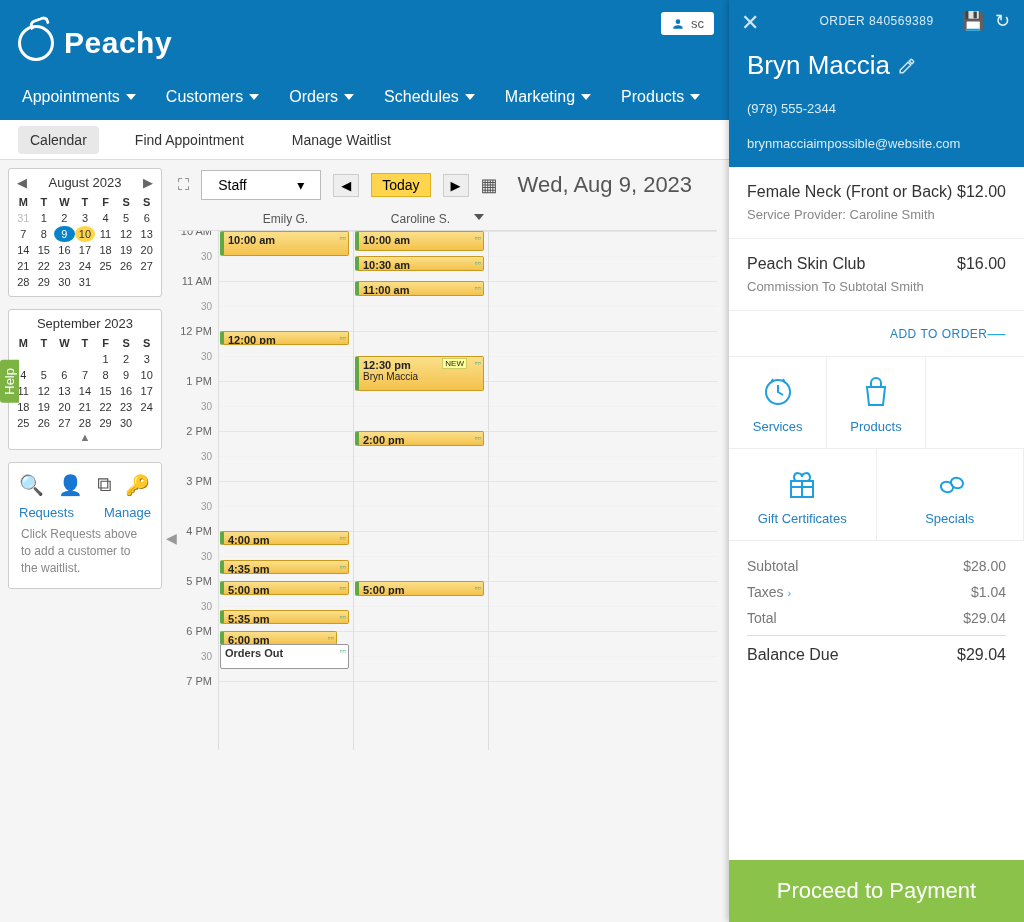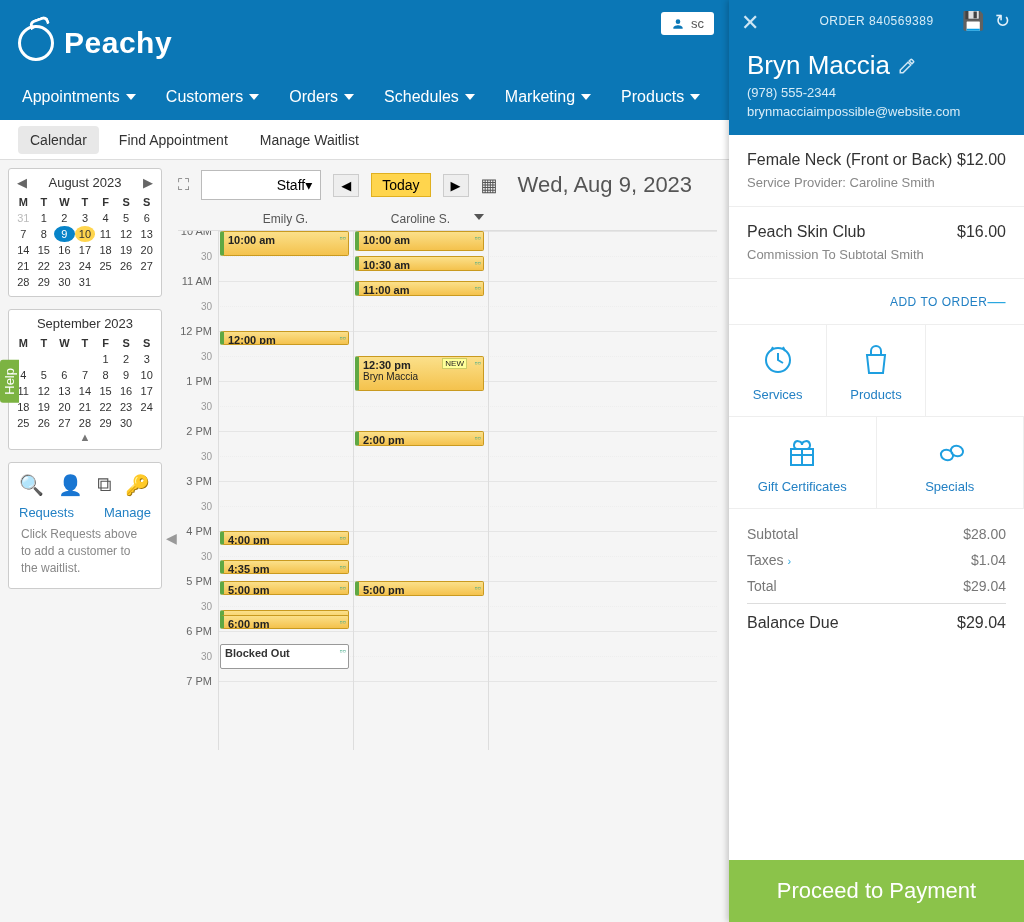--- a/index.html
+++ b/index.html
@@ -12,21 +12,21 @@
 .brand-icon::before { content:""; position:absolute; width:14px; height:6px; border:3px solid #fff; border-bottom:none; border-radius:6px 6px 0 0; top:-10px; left:8px; transform:rotate(-20deg); }
 .brand-text { color:#fff; font-size:30px; font-weight:700; letter-spacing:.5px; }
 .user-chip { position:absolute; right:310px; top:12px; background:#fff; padding:4px 10px; border-radius:3px; font-size:13px; color:#555; display:flex; align-items:center; gap:6px; }
 .user-chip svg{width:14px;height:14px;}
 
 .mainnav { position:absolute; bottom:0; left:0; right:0; display:flex; padding:0 22px 6px; gap:30px; }
 .mainnav-item { color:#fff; font-size:16px; padding:8px 0; cursor:pointer; display:flex; align-items:center; gap:6px; }
 .caret { width:0; height:0; border-left:5px solid transparent; border-right:5px solid transparent; border-top:6px solid #fff; }
 
 
-.subtabs { background:#fff; border-bottom:1px solid #ddd; height:40px; display:flex; align-items:center; padding:0 18px; gap:8px; }
+.subtabs { background:#fff; border-bottom:1px solid #ddd; height:40px; display:flex; align-items:center; padding:0 18px; gap:24px; }
 .subtab { font-size:14px; color:#333; padding:6px 12px; cursor:pointer; }
 .subtab.active { background:#e8e8e8; border-radius:4px; }
 
 
 .body { position:absolute; top:160px; left:0; right:295px; bottom:0; display:flex; }
 .left-col { width:170px; padding:8px 8px 0; display:flex; flex-direction:column; gap:12px; }
 .panel { background:#fff; border:1px solid #ccc; border-radius:3px; padding:6px 4px; }
 .cal-head { display:flex; align-items:center; justify-content:space-between; font-size:13px; color:#333; padding:0 4px 4px; }
 .cal-head .arrow{ font-size:13px; color:#666; cursor:pointer;}
 .cal-grid { width:100%; font-size:11px; color:#333; border-collapse:collapse; }
@@ -42,21 +42,21 @@
 .wait-links span{ font-size:13px; color:#2381c4; cursor:pointer;}
 .wait-help { font-size:12px; color:#888; text-align:left; padding:6px 8px; line-height:1.4;}
 
 .help-tab{ position:absolute; left:0; top:360px; background:#7cb342; color:#fff; writing-mode:vertical-rl; transform:rotate(180deg); padding:8px 2px; font-size:13px; border-radius:0 3px 3px 0; cursor:pointer; z-index:5;}
 .side-collapse{ position:absolute; left:166px; top:530px; color:#999; font-size:14px; z-index:3;}
 
 
 .sched { flex:1; padding:10px 12px 0 8px; overflow:hidden; }
 .sched-bar { display:flex; align-items:center; gap:12px; margin-bottom:8px; }
 .fs-icon{ font-size:16px; color:#777; cursor:pointer;}
-.staff-dd{ flex:0 0 120px; background:#fff; border:1px solid #bbb; height:30px; font-size:14px; padding:0 8px; display:flex; align-items:center; justify-content:flex-end; cursor:pointer;}
+.staff-dd{ flex:0 0 120px; background:#fff; border:1px solid #bbb; height:30px; font-size:14px; padding:0 16px; display:flex; align-items:center; justify-content:space-between; cursor:pointer;}
 .nav-prev,.nav-next{ background:#eee; border:1px solid #ccc; padding:3px 7px; font-size:13px; cursor:pointer;}
 .today-btn{ background:#ffd54d; border:1px solid #e0b020; padding:3px 10px; font-size:14px; font-weight:500; cursor:pointer;}
 .grid-icon{ font-size:18px; color:#555; cursor:pointer;}
 .date-title{ font-size:22px; color:#555; font-weight:400; margin-left:8px;}
 
 .sched-cols-head{ display:flex; margin-left:40px;}
 .sched-cols-head .colhead{flex:0 0 135px; text-align:center; font-size:12px; color:#555; padding:4px 0; position:relative;}
 .sched-cols-head .tri{ position:absolute; right:4px; top:6px; width:0;height:0;border-left:5px solid transparent;border-right:5px solid transparent;border-top:6px solid #555;}
 
 .grid-wrap{ position:relative; height:520px; overflow:hidden; border-top:1px solid #ddd;}
@@ -73,21 +73,21 @@
 .appt.block b{color:#333;}
 
 
 .order{ position:absolute; top:0; right:0; width:295px; bottom:0; background:#fff; box-shadow:-2px 0 6px rgba(0,0,0,.2); z-index:10; display:flex; flex-direction:column;}
 .order-head{ background:#0b77b6; color:#fff; padding:14px 18px 16px; position:relative;}
 .order-head .close{position:absolute; left:12px; top:10px; font-size:22px; cursor:pointer; color:#cfe6f4;}
 .order-head .order-no{ position:absolute; left:0; right:0; top:14px; text-align:center; font-size:12px; color:#d7ecf7; letter-spacing:.5px;}
 .order-head .tools{position:absolute; right:14px; top:10px; display:flex; gap:10px; font-size:18px; color:#e3f1fa;}
 .cust-name{ font-size:26px; font-weight:300; margin-top:36px; display:flex; align-items:center; gap:8px;}
 .cust-name svg{width:18px;height:18px;stroke:#cfe6f4;}
-.cust-sub{ font-size:13px; color:#d7ecf7; margin-top:4px;}
+.cust-sub{ font-size:13px; color:#d7ecf7; margin-top:20px;}
 
 .order-body{ flex:1; overflow:auto;}
 .line{ padding:16px 18px; border-bottom:1px solid #eee;}
 .line-row{ display:flex; justify-content:space-between; align-items:flex-start;}
 .line-title{ font-size:16px; color:#333;}
 .line-price{ font-size:16px; color:#333;}
 .line-sub{ font-size:13px; color:#888; margin-top:6px;}
 
 .addrow{display:flex; justify-content:flex-end; align-items:center; padding:12px 18px; color:#2381c4; font-size:12px; letter-spacing:.5px; border-bottom:1px solid #eee;}
 .addrow .minus{color:#2aa7e0; font-size:18px; font-weight:300;}
@@ -367,22 +367,22 @@
         <div class="gridline" style="top:450px"></div>
         <div class="col-div" style="left:40px"></div>
         <div class="col-div" style="left:175px"></div>
         <div class="col-div" style="left:310px"></div>
         <div class="appt" style="top:0px;left:42px;width:129px;height:25px"><b>10:00 am</b><span class="mini-icons">▫▫</span></div>
         <div class="appt" style="top:100px;left:42px;width:129px;height:14px"><b>12:00 pm</b><span class="mini-icons">▫▫</span></div>
         <div class="appt" style="top:300px;left:42px;width:129px;height:14px"><b>4:00 pm</b><span class="mini-icons">▫▫</span></div>
         <div class="appt" style="top:328.9999999999999px;left:42px;width:129px;height:14px"><b>4:35 pm</b><span class="mini-icons">▫▫</span></div>
         <div class="appt" style="top:350px;left:42px;width:129px;height:14px"><b>5:00 pm</b><span class="mini-icons">▫▫</span></div>
         <div class="appt" style="top:378.9999999999999px;left:42px;width:129px;height:14px"><b>5:35 pm</b><span class="mini-icons">▫▫</span></div>
-        <div class="appt" style="top:384px;left:42px;width:129px;height:14px"><b>6:00 pm</b><span class="mini-icons">▫▫</span></div>
-        <div class="appt block" style="top:412.5px;left:42px;width:129px;height:25px"><b>Blocked Out</b><span class="mini-icons">▫▫</span></div>
+        <div class="appt" style="top:400px;left:42px;width:117px;height:14px"><b>6:00 pm</b><span class="mini-icons">▫▫</span></div>
+        <div class="appt block" style="top:412.5px;left:42px;width:129px;height:25px"><b>Orders Out</b><span class="mini-icons">▫▫</span></div>
         <div class="appt" style="top:0px;left:177px;width:129px;height:20.000000000000018px"><b>10:00 am</b><span class="mini-icons">▫▫</span></div>
         <div class="appt" style="top:25px;left:177px;width:129px;height:15.000000000000036px"><b>10:30 am</b><span class="mini-icons">▫▫</span></div>
         <div class="appt" style="top:50px;left:177px;width:129px;height:15.000000000000036px"><b>11:00 am</b><span class="mini-icons">▫▫</span></div>
         <div class="appt" style="top:125px;left:177px;width:129px;height:34.999999999999964px"><b>12:30 pm</b><div>Bryn Maccia</div><span style="background:#ff9;border:1px solid #cc6;font-size:8px;padding:0 2px;position:absolute;right:16px;top:1px;">NEW</span><span class="mini-icons">▫▫</span></div>
         <div class="appt" style="top:200px;left:177px;width:129px;height:15.000000000000036px"><b>2:00 pm</b><span class="mini-icons">▫▫</span></div>
         <div class="appt" style="top:350px;left:177px;width:129px;height:15.000000000000036px"><b>5:00 pm</b><span class="mini-icons">▫▫</span></div>
       </div>
   </div>
 </div>
 

